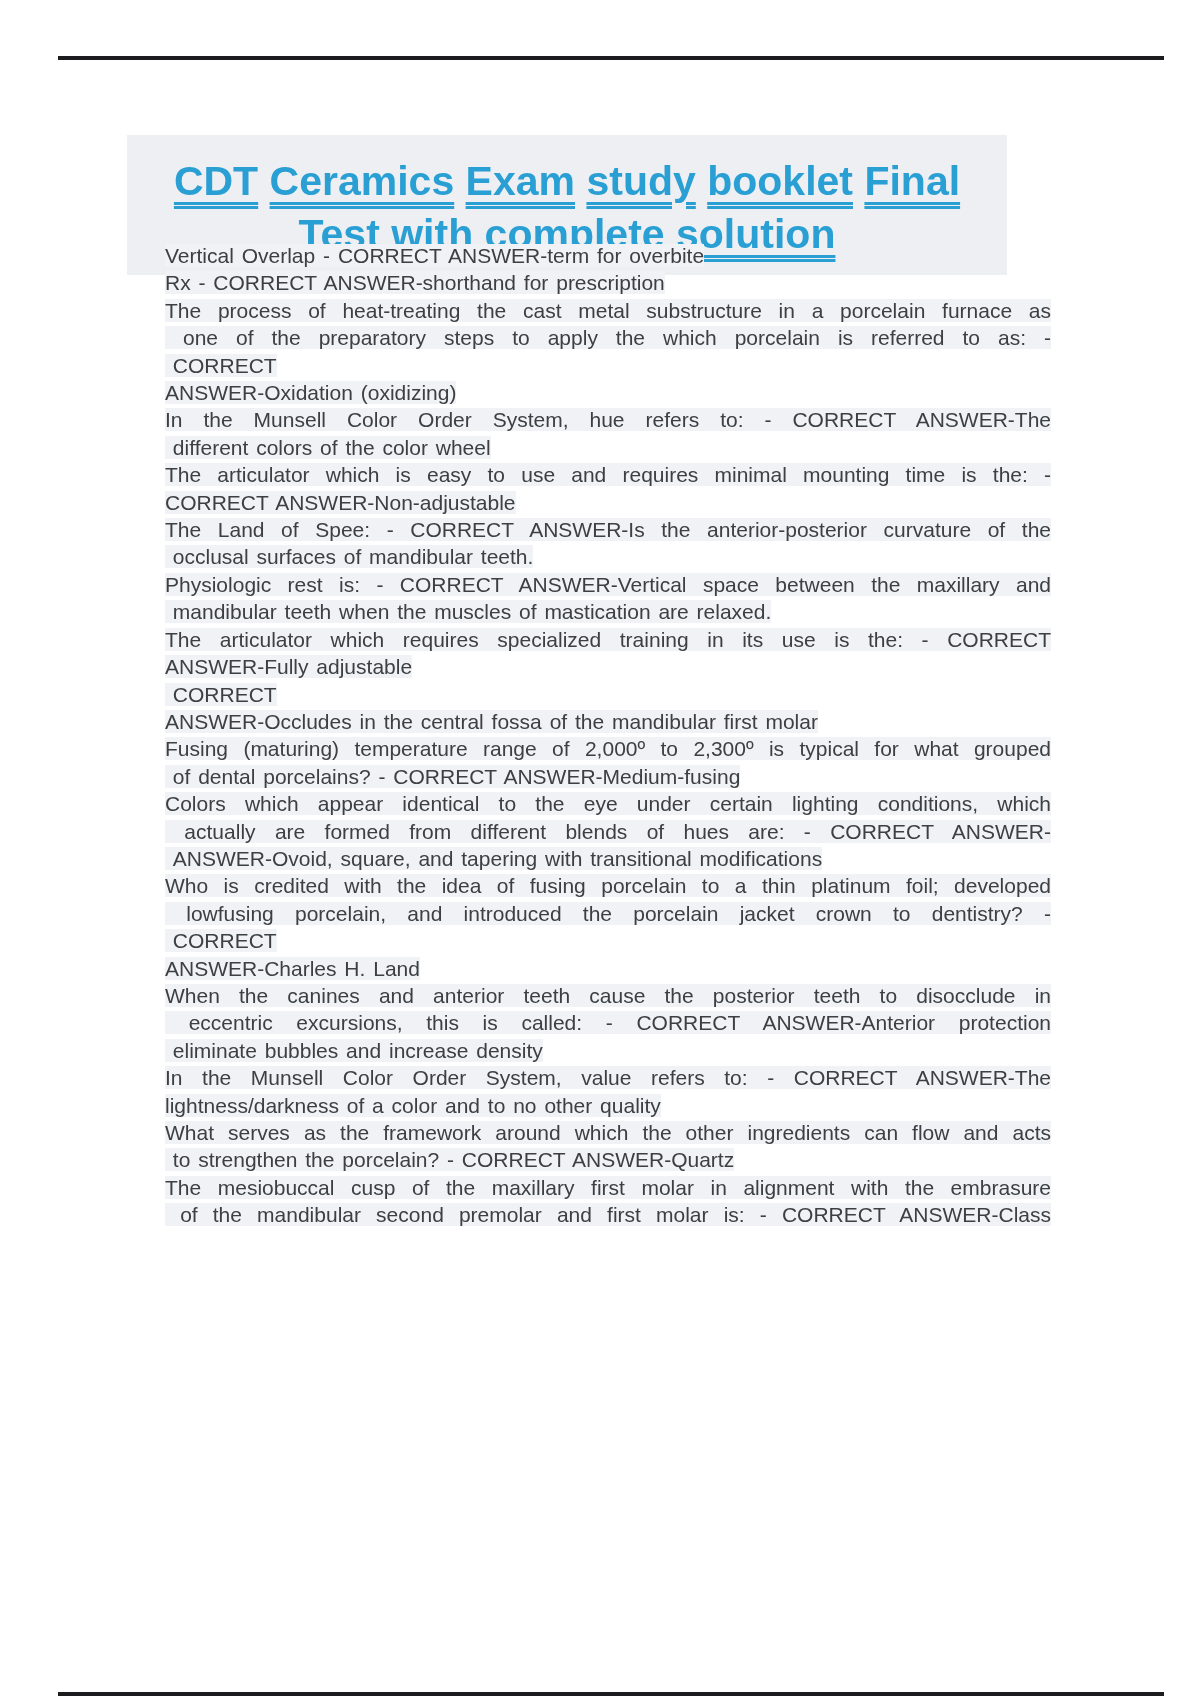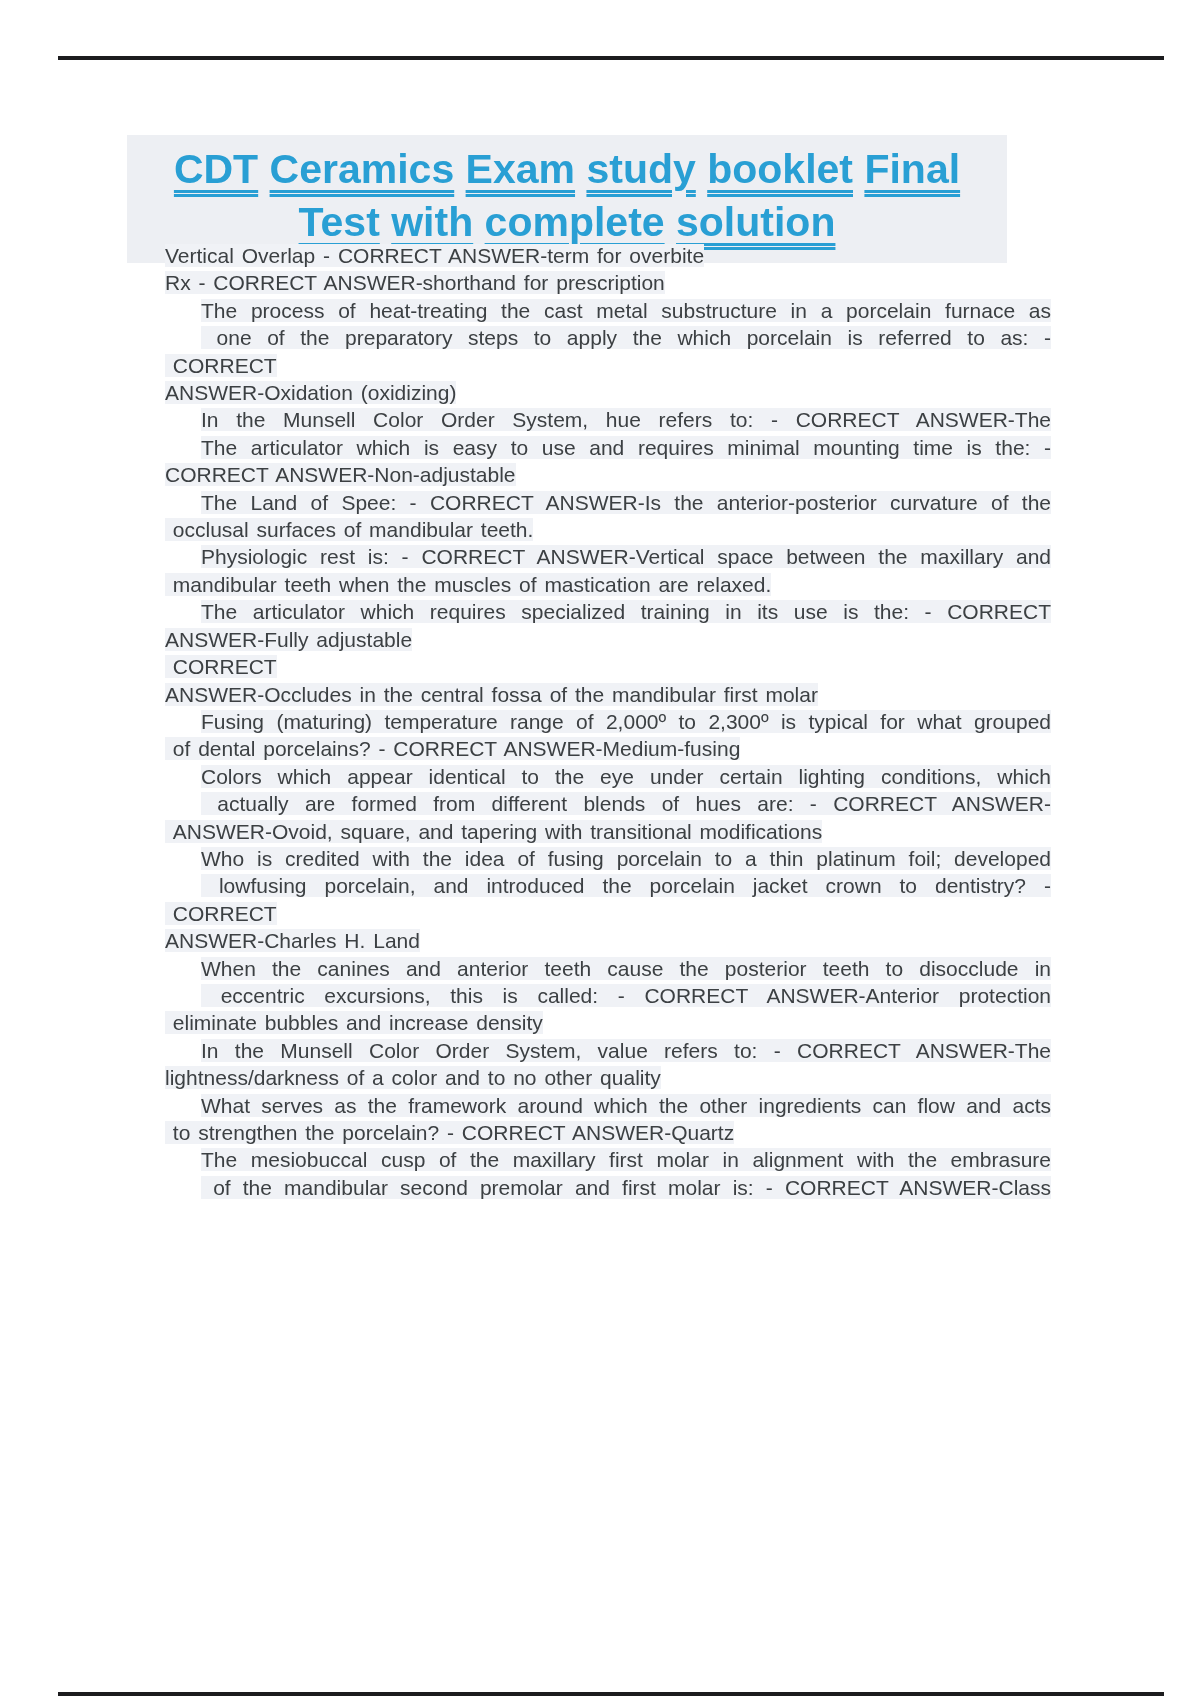--- a/index.html
+++ b/index.html
@@ -19,21 +19,21 @@
     background: var(--rule, #1c1c1e);
   }
   .rule.top { top: 56px; }
   .rule.bottom { top: 1692px; }
   .title-band {
     position: absolute;
     left: 127px;
     top: 135px;
     width: 880px;
     background: var(--band, #edeff3);
-    padding: 8px 0 14px 0;
+    padding: 20px 0 14px 0;
     text-align: center;
   }
   .title-line {
     font-size: 41px;
     font-weight: bold;
     color: var(--blue, #299fd4);
     line-height: 53px;
     letter-spacing: 0px;
     white-space: nowrap;
   }
@@ -55,21 +55,20 @@
     word-spacing: 2px;
     padding-left: 32px;
   }
   .bline {
     white-space: pre-wrap;
     min-height: 27.4px;
   }
   .bline.just {
     text-align: justify;
     text-align-last: justify;
-    margin-left: 36px;
   }
   .lt {
     background: var(--tint, #f0f2f6);
     box-decoration-break: clone;
   }
 </style>
 </head>
 <body>
 
 <div class="page">
@@ -83,20 +82,21 @@
   </div>
 
   <div class="body-text">
       <div class="bline"><span class="lt">Vertical Overlap - CORRECT ANSWER-term for overbite</span></div>
       <div class="bline"><span class="lt">Rx - CORRECT ANSWER-shorthand for prescription</span></div>
       <div class="bline just"><span class="lt">The process of heat-treating the cast metal substructure in a porcelain furnace as</span></div>
       <div class="bline just"><span class="lt"> one of the preparatory steps to apply the which porcelain is referred to as: -</span></div>
       <div class="bline"><span class="lt"> CORRECT</span></div>
       <div class="bline"><span class="lt">ANSWER-Oxidation (oxidizing)</span></div>
       <div class="bline just"><span class="lt">In the Munsell Color Order System, hue refers to: - CORRECT ANSWER-The</span></div>
+      <div class="bline"><span class="lt"> different colors of the color wheel</span></div>
       <div class="bline just"><span class="lt">The articulator which is easy to use and requires minimal mounting time is the: -</span></div>
       <div class="bline"><span class="lt">CORRECT ANSWER-Non-adjustable</span></div>
       <div class="bline just"><span class="lt">The Land of Spee: - CORRECT ANSWER-Is the anterior-posterior curvature of the</span></div>
       <div class="bline"><span class="lt"> occlusal surfaces of mandibular teeth.</span></div>
       <div class="bline just"><span class="lt">Physiologic rest is: - CORRECT ANSWER-Vertical space between the maxillary and</span></div>
       <div class="bline"><span class="lt"> mandibular teeth when the muscles of mastication are relaxed.</span></div>
       <div class="bline just"><span class="lt">The articulator which requires specialized training in its use is the: - CORRECT</span></div>
       <div class="bline"><span class="lt">ANSWER-Fully adjustable</span></div>
       <div class="bline"><span class="lt"> CORRECT</span></div>
       <div class="bline"><span class="lt">ANSWER-Occludes in the central fossa of the mandibular first molar</span></div>

